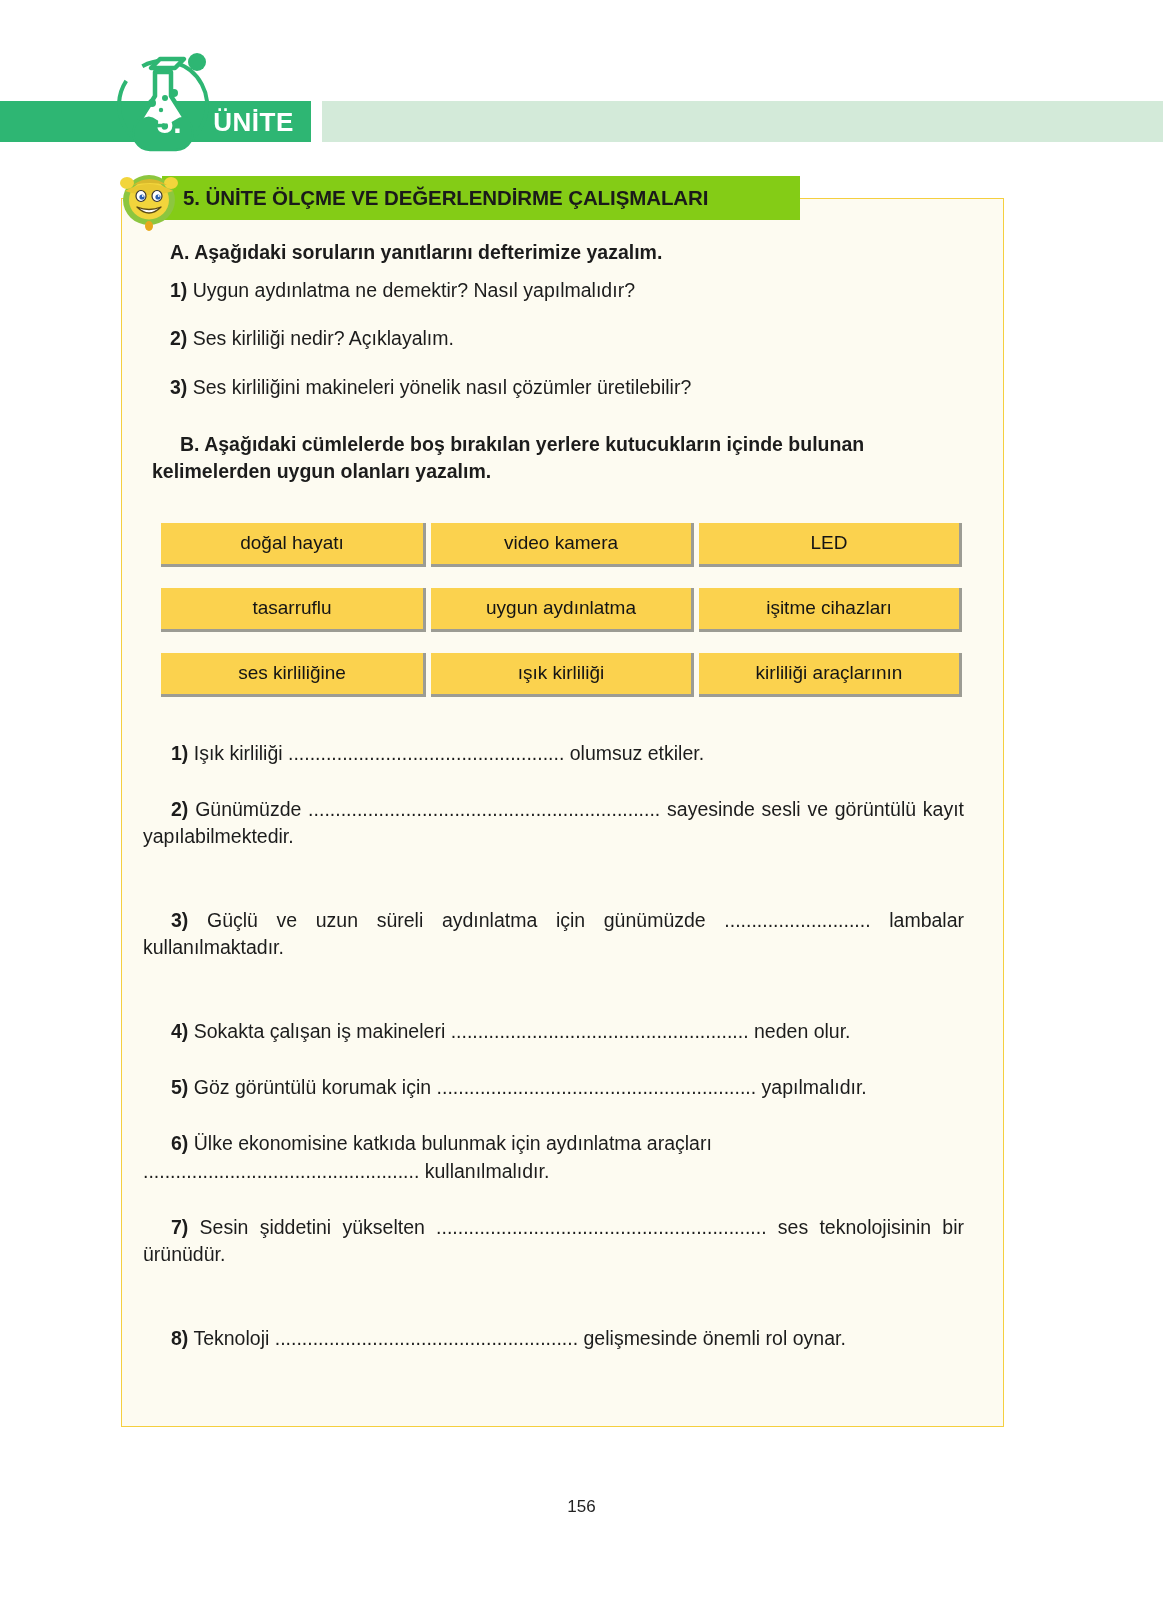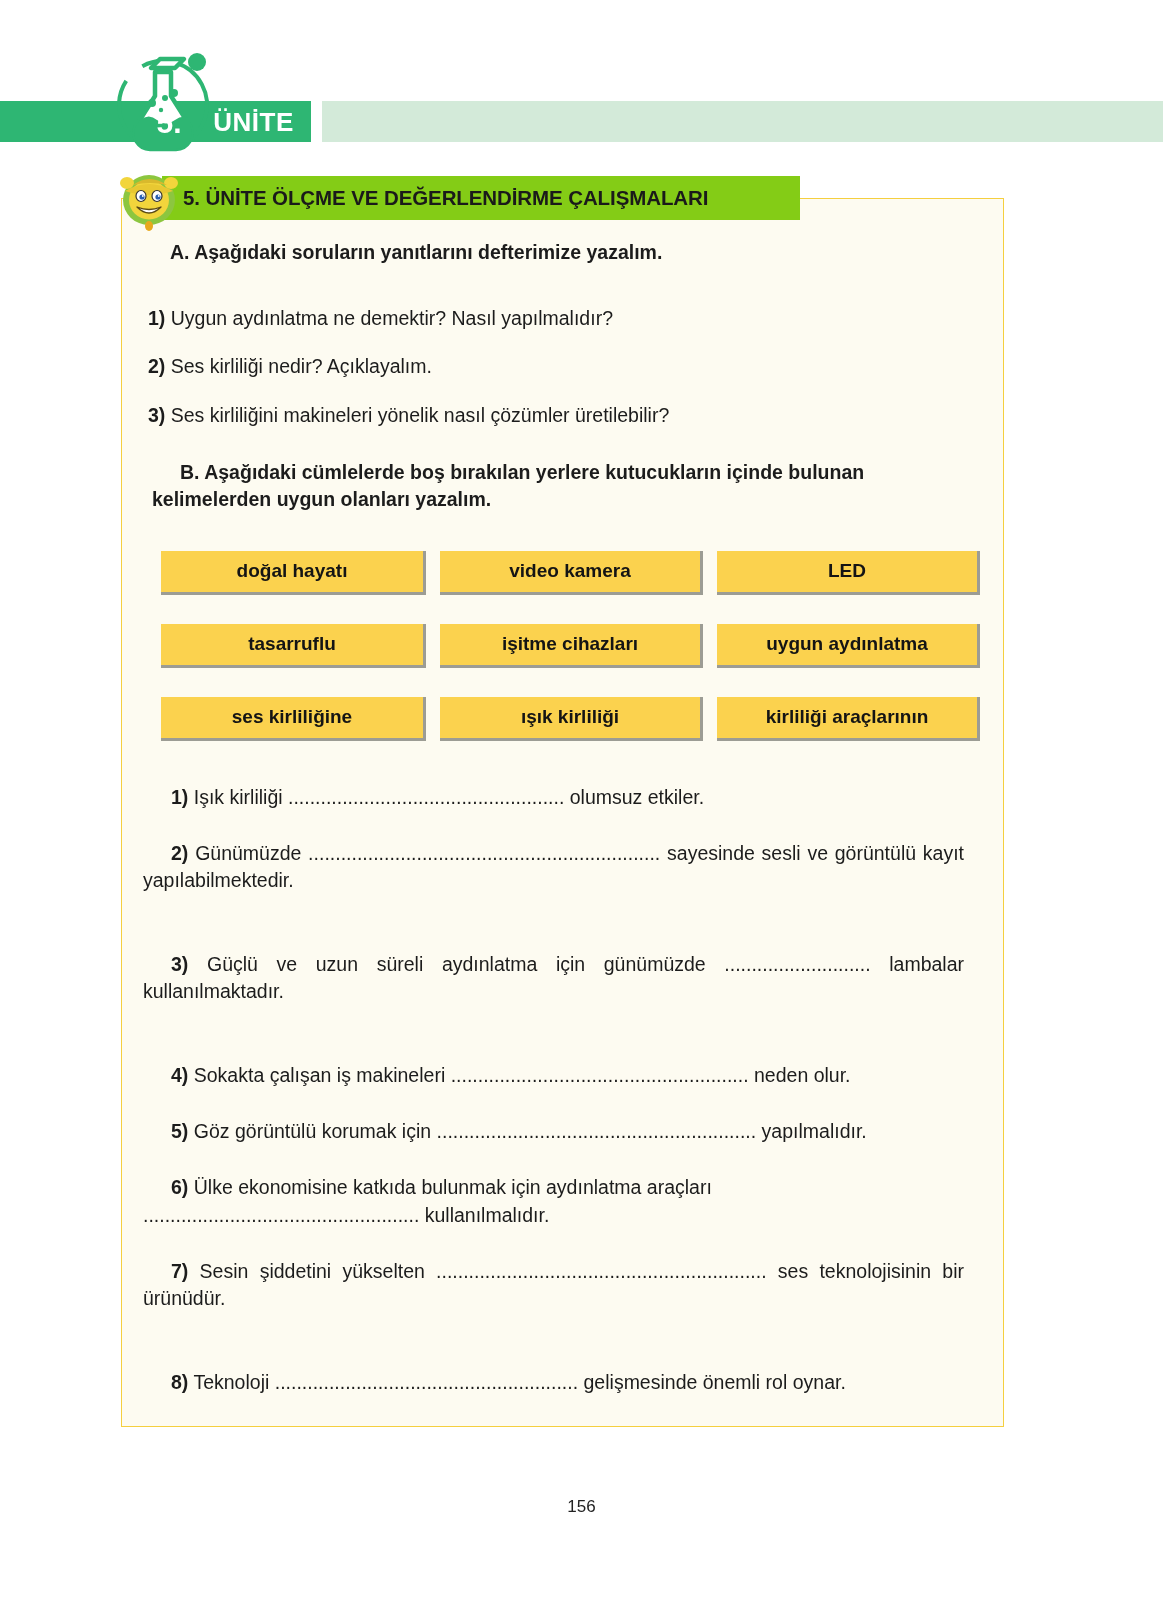--- a/index.html
+++ b/index.html
@@ -104,46 +104,45 @@
   }
   p {
     margin: 0;
     color: #1c1c1c;
     font-size: 19.5px;
     line-height: 1.32;
   }
   .q-head {
     font-weight: bold;
     margin-left: 38px;
-    margin-bottom: 40px;
+    margin-bottom: 12px;
   }
   .q-item {
-    margin-left: 16px;
+    margin-left: 38px;
     margin-bottom: 23px;
   }
   .q-item b, .s-item b { font-weight: bold; }
   .b-head {
     font-weight: bold;
     margin-left: 20px;
     text-indent: 28px;
     margin-top: 30px;
     margin-bottom: 18px;
     line-height: 1.38;
   }
 
   
   .word-grid {
     margin: 38px 0 0 29px;
     width: 820px;
   }
   .word-row {
     display: flex;
-    gap: 14px;
-    margin-bottom: 29px;
-    font-weight: bold;
+    gap: 5px;
+    margin-bottom: 21px;
   }
   .word-box {
     height: 44px;
     background: #fbd24e;
     border-right: 3px solid #9c9c94;
     border-bottom: 3px solid #9c9c94;
     display: flex;
     align-items: center;
     justify-content: center;
     color: #141414;
@@ -226,22 +225,22 @@
   <p class="b-head">B. Aşağıdaki cümlelerde boş bırakılan yerlere kutucukların içinde bulunan kelimelerden uygun olanları yazalım.</p>
 
   <div class="word-grid">
     <div class="word-row">
       <div class="word-box wb-1">doğal hayatı</div>
       <div class="word-box wb-2">video kamera</div>
       <div class="word-box wb-3">LED</div>
     </div>
     <div class="word-row">
       <div class="word-box wb-1">tasarruflu</div>
+      <div class="word-box wb-2">uygun aydınlatma</div>
       <div class="word-box wb-3">işitme cihazları</div>
-      <div class="word-box wb-2">uygun aydınlatma</div>
     </div>
     <div class="word-row">
       <div class="word-box wb-1">ses kirliliğine</div>
       <div class="word-box wb-2">ışık kirliliği</div>
       <div class="word-box wb-3">kirliliği araçlarının</div>
     </div>
   </div>
 
   <div class="sent-wrap">
     <p class="s-item">

